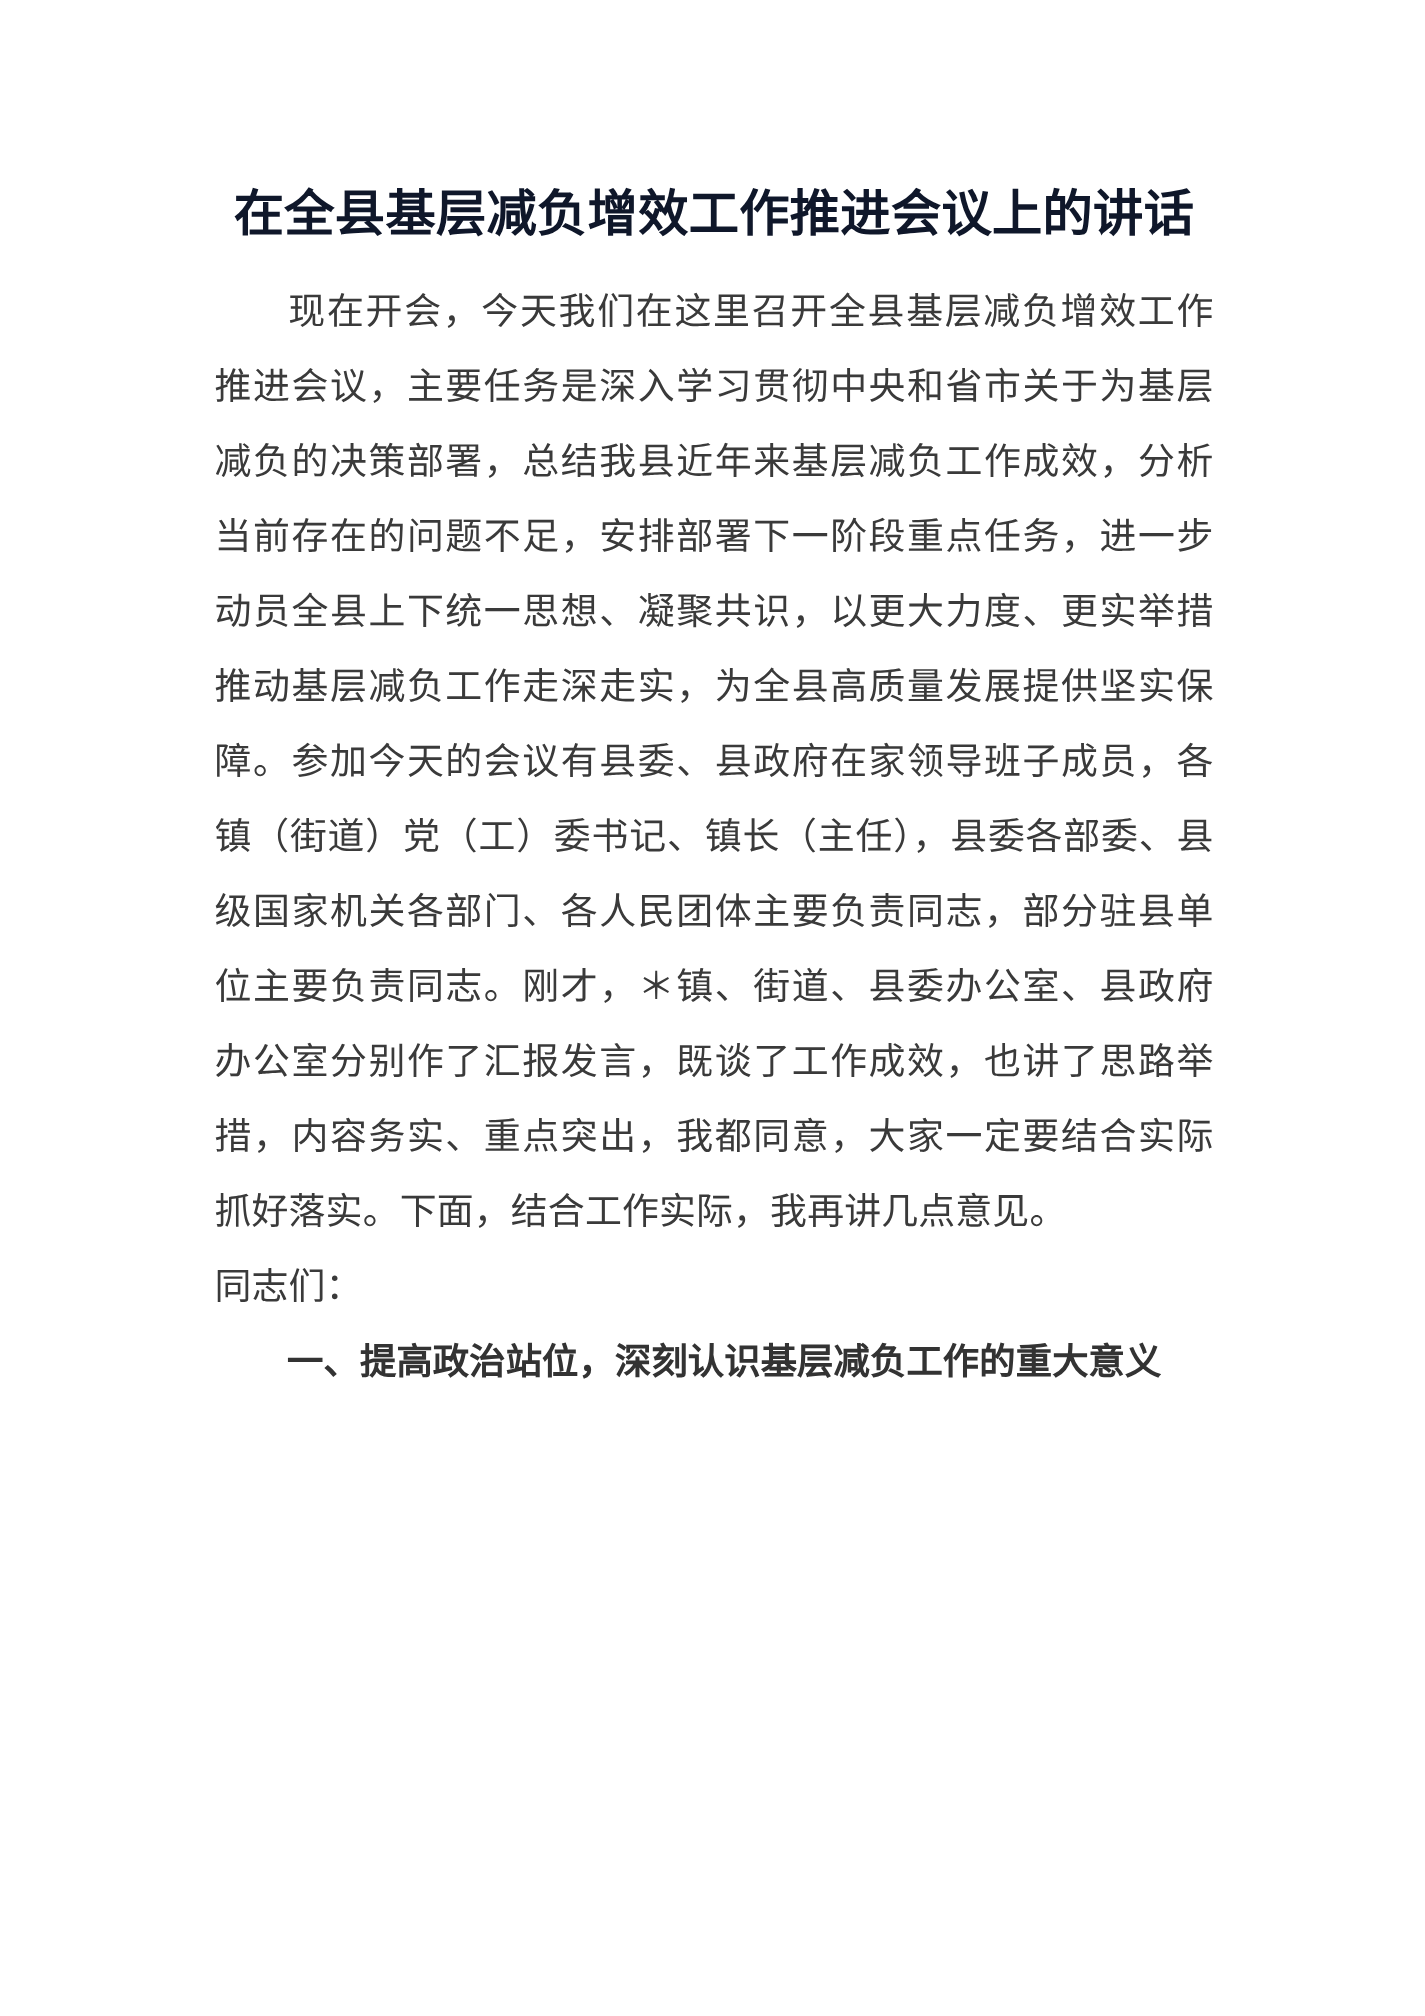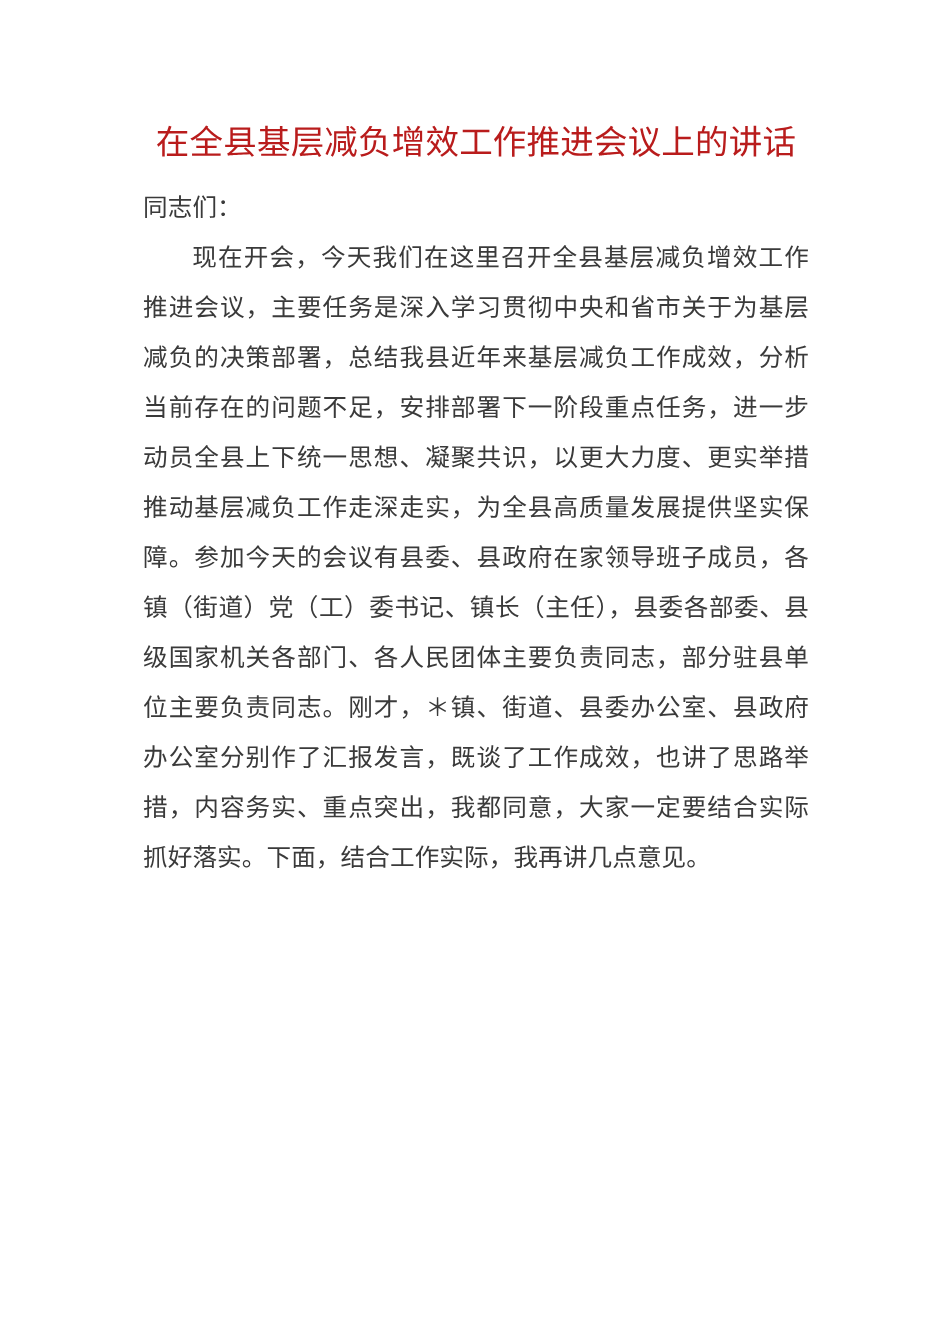--- a/index.html
+++ b/index.html
@@ -35,22 +35,22 @@
     left: 143px;
     top: 118px;
     width: 666px;
   }
 
   .doc-title {
     font-family: "DejaVu Serif", "Liberation Serif", serif;
     font-size: 33.5px;
     line-height: 49px;
     text-align: center;
-    color: #b91c1c;
-    font-weight: normal;
+    color: #0f172a;
+    font-weight: bold;
     letter-spacing: 0.2px;
     margin: 0 0 16px 0;
     padding: 0 8px;
     box-sizing: border-box;
   }
 
   .para {
     font-size: 24.6px;
     line-height: 50px;
     text-align: justify;
@@ -82,20 +82,21 @@
   }
 </style>
 </head>
 <body>
 
 <div class="page">
   <div class="doc-body">
 
     <h1 class="doc-title">在全县基层减负增效工作推进会议上的讲话</h1>
 
+    <p class="para indent">现在开会，今天我们在这里召开全县基层减负增效工作推进会议，主要任务是深入学习贯彻中央和省市关于为基层减负的决策部署，总结我县近年来基层减负工作成效，分析当前存在的问题不足，安排部署下一阶段重点任务，进一步动员全县上下统一思想、凝聚共识，以更大力度、更实举措推动基层减负工作走深走实，为全县高质量发展提供坚实保障。参加今天的会议有县委、县政府在家领导班子成员，各镇（街道）党（工）委书记、镇长（主任），县委各部委、县级国家机关各部门、各人民团体主要负责同志，部分驻县单位主要负责同志。刚才，＊镇、街道、县委办公室、县政府办公室分别作了汇报发言，既谈了工作成效，也讲了思路举措，内容务实、重点突出，我都同意，大家一定要结合实际抓好落实。下面，结合工作实际，我再讲几点意见。</p>
+
     <p class="para salutation">同志们：</p>
 
-    <p class="para indent">现在开会，今天我们在这里召开全县基层减负增效工作推进会议，主要任务是深入学习贯彻中央和省市关于为基层减负的决策部署，总结我县近年来基层减负工作成效，分析当前存在的问题不足，安排部署下一阶段重点任务，进一步动员全县上下统一思想、凝聚共识，以更大力度、更实举措推动基层减负工作走深走实，为全县高质量发展提供坚实保障。参加今天的会议有县委、县政府在家领导班子成员，各镇（街道）党（工）委书记、镇长（主任），县委各部委、县级国家机关各部门、各人民团体主要负责同志，部分驻县单位主要负责同志。刚才，＊镇、街道、县委办公室、县政府办公室分别作了汇报发言，既谈了工作成效，也讲了思路举措，内容务实、重点突出，我都同意，大家一定要结合实际抓好落实。下面，结合工作实际，我再讲几点意见。</p>
-
+    <p class="section-heading">一、提高政治站位，深刻认识基层减负工作的重大意义</p>
 
 
   </div>
 </div>
 
 </body></html>

